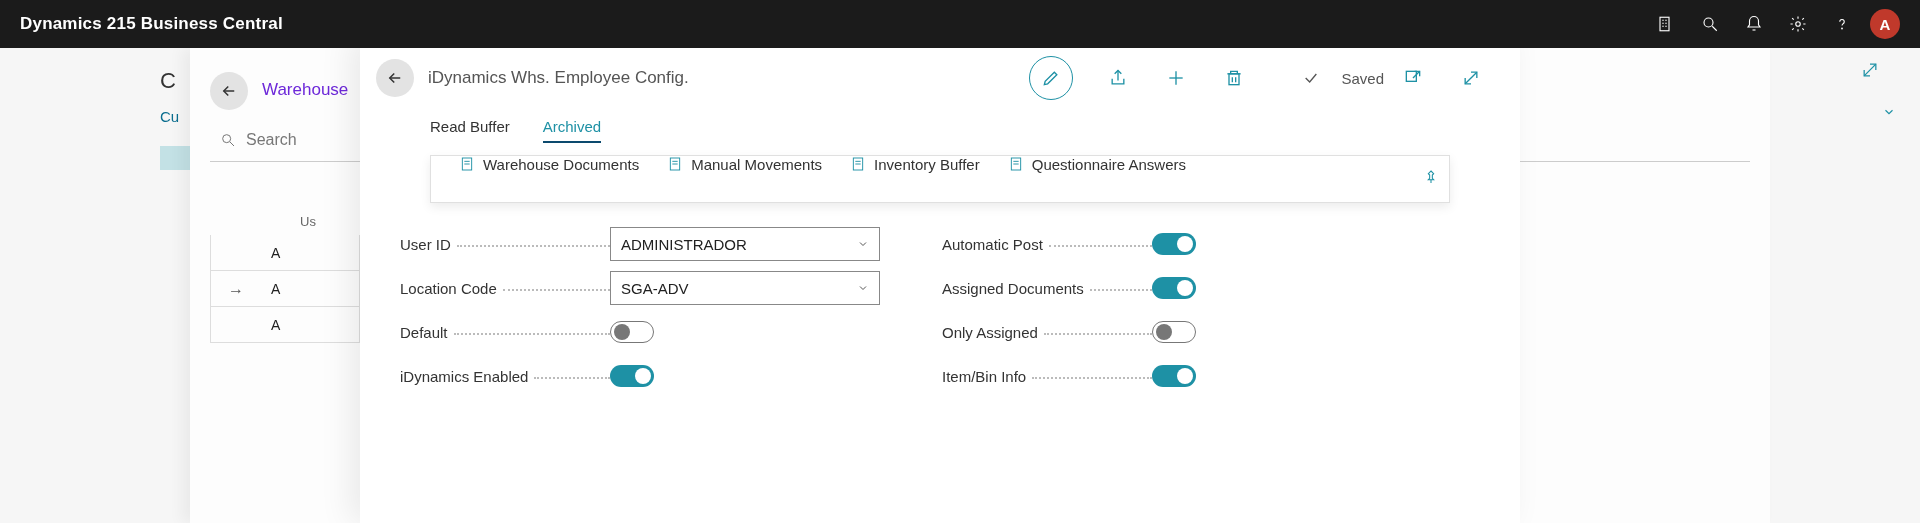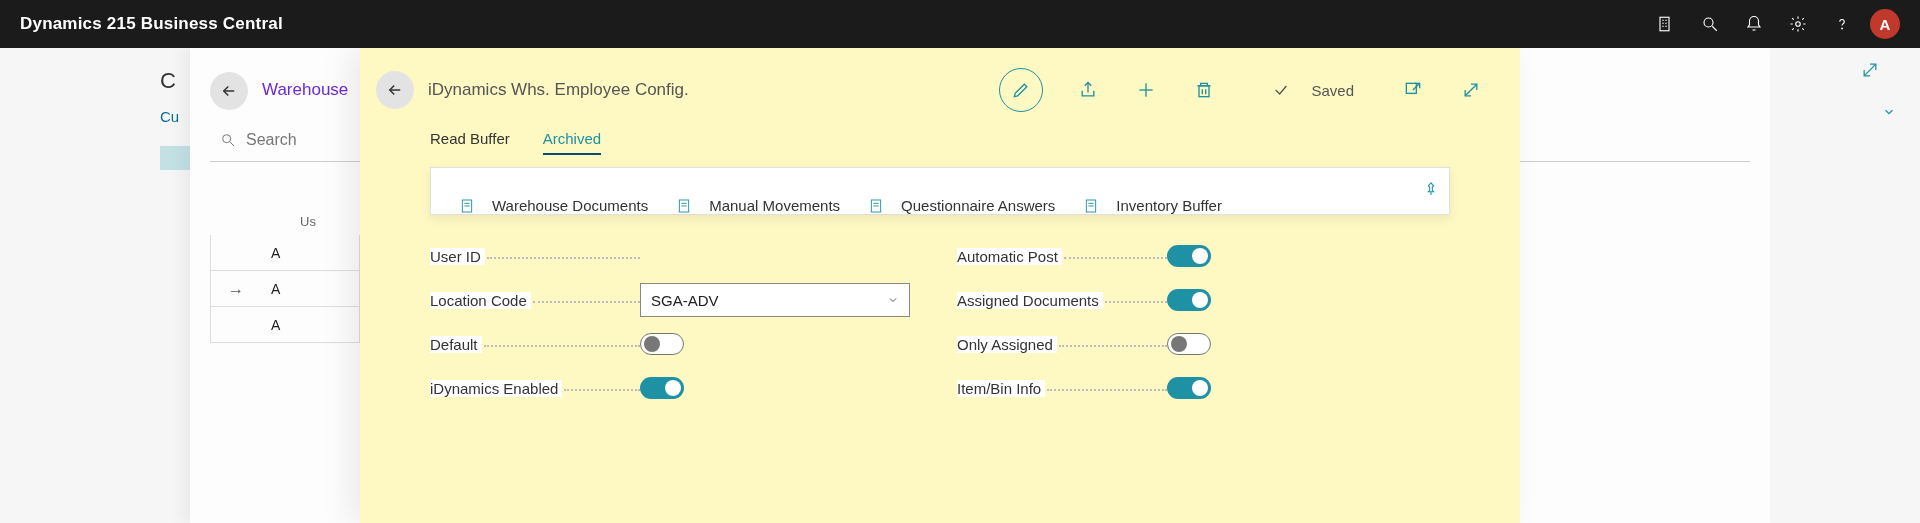--- a/index.html
+++ b/index.html
@@ -36,45 +36,45 @@
   .rband { position:absolute; top:120px; right:150px; width:210px; height:360px; background:linear-gradient(135deg,#bfe3e8 0%,#69c3cd 100%); overflow:hidden;}
   .rband svg{width:100%;height:100%;}
   .rband .close{position:absolute;top:10px;right:10px;}
   .rband .close svg{width:20px;height:20px;stroke:#444;stroke-width:1.5;fill:none;}
   .expand-hint{ position:absolute; top:60px; right:40px; }
   .expand-hint svg{width:20px;height:20px;stroke:#1e91a5;fill:none;stroke-width:1.5;}
   .chev-box{ position:absolute; top:100px; right:16px; width:30px; height:24px; display:flex;align-items:center;justify-content:center;}
   .chev-box svg{width:14px;height:14px;stroke:#1e91a5;fill:none;stroke-width:2;}
   
   
-  .card { position:absolute; top:48px; bottom:0; left:360px; width:1160px; background:#fef9c3; box-shadow:-10px 0 30px rgba(0,0,0,0.08); padding:0; }
+  .card { position:absolute; top:36px; bottom:0; left:360px; width:1160px; background:#ffffff; box-shadow:-10px 0 30px rgba(0,0,0,0.08); padding:0; }
   .card .hdr { height:60px; display:flex; align-items:center; padding:0 20px 0 16px; margin-top:12px;}
   .card .back2 { width:38px; height:38px; border-radius:50%; background:#e3e3e3; display:flex; align-items:center; justify-content:center; margin-right:14px;}
   .card .back2 svg{width:18px;height:18px;stroke:#333;fill:none;stroke-width:2;}
   .card .crumb2 { font-size:17px; color:#555; }
   .card .hdr .gap{flex:1;}
   .card .tool { width:58px; display:flex; justify-content:center; align-items:center; height:40px;}
   .card .tool svg{width:20px;height:20px;stroke:#1e91a5;fill:none;stroke-width:1.6;}
   .card .tool.edit { width:44px; height:44px; border:1.5px solid #1e91a5; border-radius:50%; margin:0 16px;}
-  .card .saved { display:flex; align-items:center; gap:22px; color:#555; font-size:15px; margin-left:40px; margin-right:30px;}
+  .card .saved { display:flex; align-items:center; gap:22px; color:#555; font-size:15px; margin-left:40px; }
   .card .saved svg{width:16px;height:16px;stroke:#555;fill:none;stroke-width:2;}
   
   .card h1 { font-size:38px; font-weight:300; color:#222; padding:6px 0 12px 70px; letter-spacing:0.5px;}
   
   .tabs { display:flex; gap:33px; padding:10px 0 0 70px; font-size:15px;}
   .tabs .tab{ padding-bottom:6px; color:#333; cursor:pointer;}
   .tabs .tab.active{ color:#1e91a5; border-bottom:2px solid #0c4a6e;}
   
   .actionbar { margin:12px 70px 0 70px; background:#fff; border:1px solid #e0e0e0; box-shadow:0 4px 10px rgba(0,0,0,0.08); height:48px; display:flex; align-items:center; padding:0 14px; gap:0; position:relative;}
-  .actionbar .ab { display:flex; align-items:flex-end; gap:17px; padding:0 14px; font-size:15px; color:#333; height:100%;}
+  .actionbar .ab { display:flex; align-items:flex-start; gap:8px; padding:0 14px; font-size:15px; color:#333; height:100%;}
   .actionbar .ab svg{width:16px;height:16px;stroke:#1e91a5;fill:none;stroke-width:1.4;}
   .actionbar .pin{ position:absolute; right:10px; }
   .actionbar .pin svg{width:16px;height:16px;stroke:#1e91a5;fill:none;stroke-width:1.6;}
   
-  .form { display:flex; padding:26px 70px 0 70px; gap:34px;}
+  .form { display:flex; padding:26px 70px 0 40px; gap:34px;}
   .col { flex:1; display:flex; flex-direction:column; gap:14px;}
   .row { display:flex; align-items:center; height:30px;}
   .labelwrap{ width:210px; display:flex; align-items:center;}
   .labelwrap .lbltxt{ font-size:15px; color:#333; background:#fff; padding-right:4px;}
   .labelwrap .dotfill{ flex:1; border-bottom:2px dotted #bbb; height:10px; margin-bottom:4px; margin-left:2px;}
   
   .select { width:270px; height:34px; border:1px solid #888; display:flex; align-items:center; padding:0 10px; font-size:15px; justify-content:space-between; background:#fff;}
   .select svg{width:12px;height:12px;stroke:#555;fill:none;stroke-width:2;}
   
   .toggle { width:44px; height:22px; border-radius:11px; position:relative; }
@@ -277,45 +277,51 @@
           <line x1="8" y1="12" x2="16" y2="12"></line>
         </svg>
       <span>Manual Movements</span>
     </div>
     <div class="ab">
       <svg viewBox="0 0 24 24">
           <rect x="5" y="3" width="14" height="18"></rect>
           <line x1="8" y1="8" x2="16" y2="8"></line>
           <line x1="8" y1="12" x2="16" y2="12"></line>
         </svg>
-      <span>Questionnaire Answers</span>
+      <span>Inventory Buffer</span>
     </div>
     <div class="ab">
       <svg viewBox="0 0 24 24">
           <rect x="5" y="3" width="14" height="18"></rect>
           <line x1="8" y1="8" x2="16" y2="8"></line>
           <line x1="8" y1="12" x2="16" y2="12"></line>
         </svg>
-      <span>Inventory Buffer</span>
+      <span>Questionnaire Answers</span>
     </div>
     <div class="pin">
       <svg viewBox="0 0 24 24">
           <path d="M12 3l4 4-2 2v5l2 2H8l2-2V9L8 7z"></path>
           <line x1="12" y1="16" x2="12" y2="21"></line>
         </svg>
     </div>
   </div>
 
   <div class="form">
     <div class="col">
       <div class="row">
         <div class="labelwrap">
             <span class="lbltxt">User ID</span>
             <span class="dotfill"></span>
           </div>
+        <div class="select">
+          <span>ADMINISTRADOR</span>
+          <svg viewBox="0 0 24 24">
+              <polyline points="6 9 12 15 18 9"></polyline>
+            </svg>
+        </div>
       </div>
       <div class="row">
         <div class="labelwrap">
             <span class="lbltxt">Location Code</span>
             <span class="dotfill"></span>
           </div>
         <div class="select">
           <span>SGA-ADV</span>
           <svg viewBox="0 0 24 24">
               <polyline points="6 9 12 15 18 9"></polyline>

